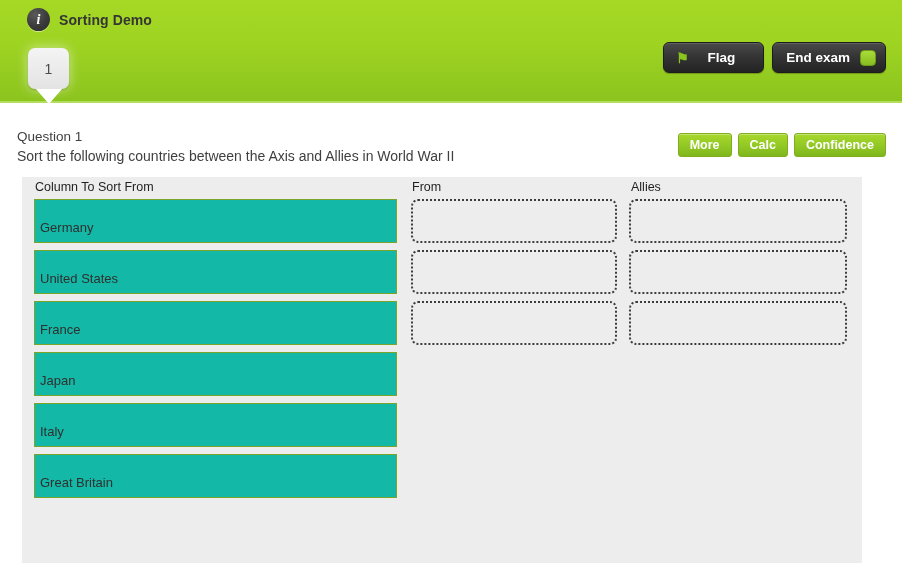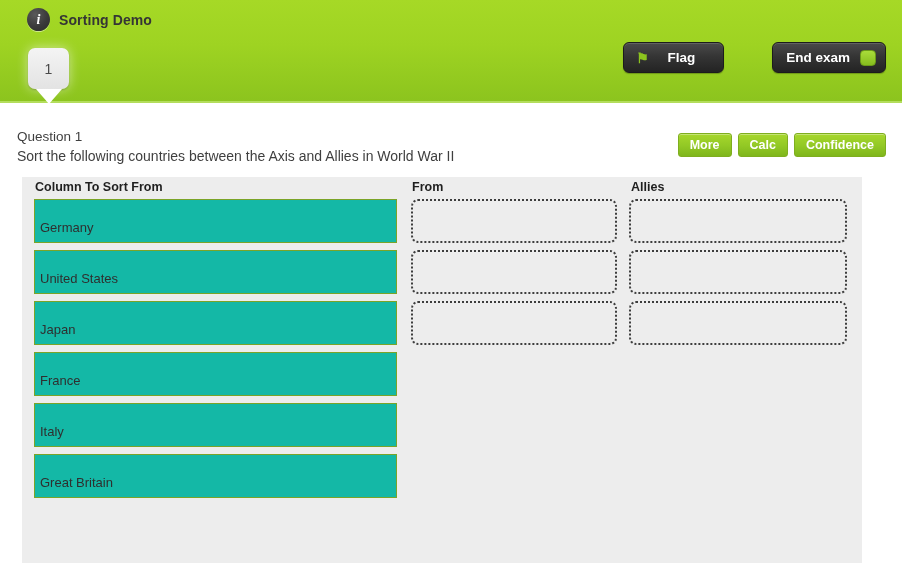--- a/index.html
+++ b/index.html
@@ -62,21 +62,21 @@
     background: linear-gradient(180deg, #4a4a4a 0%, #343434 48%, #232323 100%);
     border: 1px solid #1c1c1c;
     box-shadow: inset 0 1px 0 rgba(255,255,255,.14), 0 1px 1px rgba(0,0,0,.25);
     color: #ffffff; font-size: 13.5px; font-weight: bold;
     display: flex; align-items: center; gap: 10px;
     padding: 0 13px; cursor: pointer; white-space: nowrap;
   }
   .flag-btn { width: 101px; justify-content: flex-start; padding-left: 12px; }
   .flag-btn .lbl { flex: 1; text-align: center; padding-right: 6px; }
   .flag-glyph { color: #8cc41e; font-size: 14px; line-height: 1; display: block; }
-  .end-btn { padding-right: 9px; margin-left: 40px; }
+  .end-btn { padding-right: 9px; }
   .end-square {
     width: 16px; height: 16px; border-radius: 4px;
     background: linear-gradient(180deg, #a9dc3a 0%, #86bd1e 100%);
     border: 1px solid #6b9a18;
     display: inline-block; flex: none;
   }
 
   
   .q-label {
     position: absolute; left: 17px; top: 117px;
@@ -105,21 +105,21 @@
     position: absolute; left: 22px; top: 177px;
     width: 840px; height: 400px;
     background: #ededed;
   }
   .col { position: absolute; top: 0; }
   .col-source { left: 12px; width: 377px; }
   .col-axis   { left: 389px; width: 217px; }
   .col-allies { left: 607px; width: 219px; }
 
   .col-head {
-    font-size: 12.5px; font-weight: bold; color: #1f1f1f;
+    font-size: 12.5px; font-weight: normal; color: #1f1f1f;
     padding-left: 1px; height: 22px; line-height: 20px;
   }
   .col-allies .col-head { padding-left: 2px; }
 
   .item {
     height: 44px; margin-bottom: 7px;
     background: #14b8a6;
     border: 1px solid #7ba428;
     display: flex; align-items: flex-end;
     padding: 0 0 7px 5px;
@@ -174,22 +174,22 @@
     <div class="green-btn">Calc</div>
     <div class="green-btn">Confidence</div>
   </div>
 
   <div class="sort-panel">
 
     <div class="col col-source">
       <div class="col-head">Column To Sort From</div>
       <div class="item">Germany</div>
       <div class="item">United States</div>
+      <div class="item">France</div>
       <div class="item">Japan</div>
-      <div class="item">France</div>
       <div class="item">Italy</div>
       <div class="item">Great Britain</div>
     </div>
 
     <div class="col col-axis">
       <div class="col-head">From</div>
       <div class="slot"></div>
       <div class="slot"></div>
       <div class="slot"></div>
     </div>

